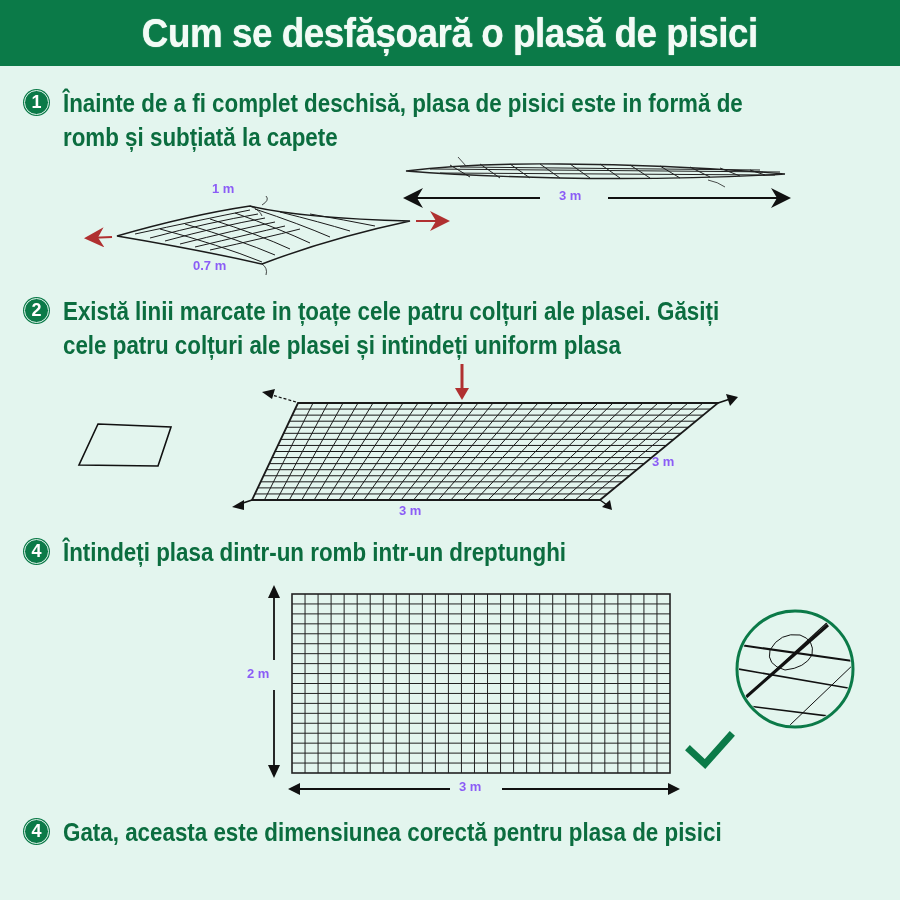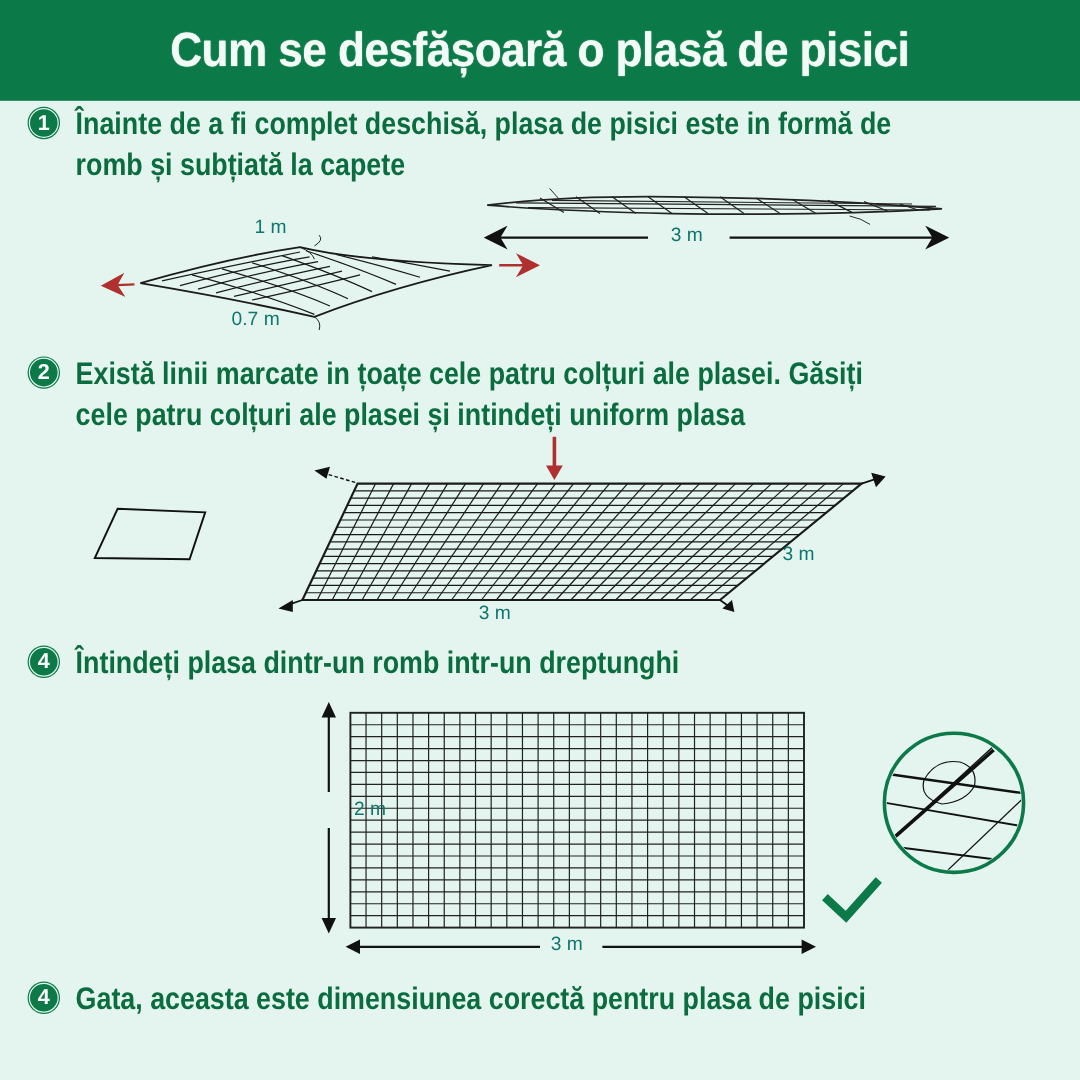--- a/index.html
+++ b/index.html
@@ -3,21 +3,21 @@
 <meta charset="utf-8">
 <style>
   * { margin: 0; padding: 0; box-sizing: border-box; }
   html, body { width: 900px; height: 900px; overflow: hidden; }
   body {
     background: #e3f5ee;
     font-family: "Liberation Sans", "DejaVu Sans", sans-serif;
     position: relative;
   }
   .header {
-    position: absolute; left: 0; top: 0; width: 900px; height: 84px;
+    position: absolute; left: 0; top: 0; width: 900px; height: 66px;
     background: #0b7a48;
     display: flex; align-items: center; justify-content: center;
   }
   .header h1 {
     color: #f2fbf6; font-size: 40px; font-weight: 700;
     letter-spacing: -0.5px; transform: scaleX(0.92);
     text-shadow: 0 0 1px #fff;
   }
   .step {
     position: absolute; left: 24px; display: flex; align-items: flex-start;
@@ -28,21 +28,21 @@
     display: flex; align-items: center; justify-content: center;
     margin-top: 4px; margin-right: 14px;
     border: 1.5px solid #e3f5ee; box-shadow: 0 0 0 1px #0b7a48;
   }
   .step-text {
     color: #0b6d3f; font-size: 26px; font-weight: 700; line-height: 34px;
     transform-origin: left top; transform: scaleX(0.86);
     white-space: nowrap;
   }
   .lbl {
-    position: absolute; font-weight: 400; color: #0f766e; font-size: 16px;
+    position: absolute; font-weight: 700; color: #8b5cf6; font-size: 13px;
     white-space: nowrap;
   }
   svg { position: absolute; overflow: visible; }
 </style>
 </head>
 <body>
 
 <div class="header">
   <h1>Cum se desfășoară o plasă de pisici</h1>
 </div>
@@ -248,21 +248,21 @@
       <line x1="745" y1="698" x2="830" y2="620" stroke-width="1.2"></line>
       <line x1="745" y1="698" x2="828" y2="625" stroke-width="3"></line>
       <line x1="790" y1="725" x2="856" y2="662" stroke-width="1"></line>
       <path d="M770,650 Q780,632 800,635 Q815,640 812,655 Q805,668 785,670 Q766,665 770,650 Z" stroke-width="1"></path>
     </g>
   </g>
 
   <path d="M690,750 L705,764 L730,736" fill="none" stroke="#0b7a48" stroke-width="7" stroke-linecap="square"></path>
 </svg>
 
-<div class="lbl" style="left:247px;top:666px;margin-left:48px;">2 m</div>
+<div class="lbl" style="left:247px;top:666px;">2 m</div>
 <div class="lbl" style="left:459px;top:779px;">3 m</div>
 
 <div class="step" style="top:815px;">
   <div class="badge">4</div>
   <div class="step-text">
     <div>Gata, aceasta este dimensiunea corectă pentru plasa de pisici</div>
   </div>
 </div>
 
 </body></html>

